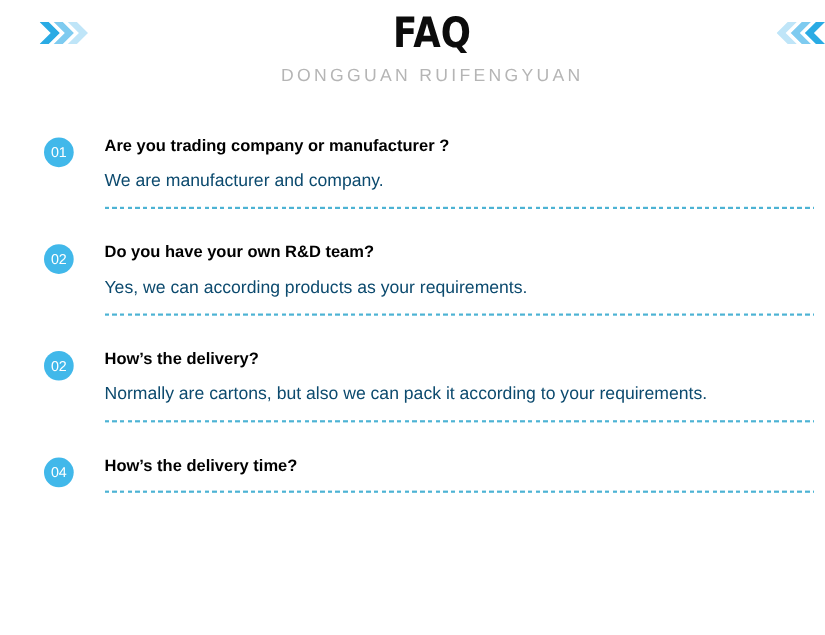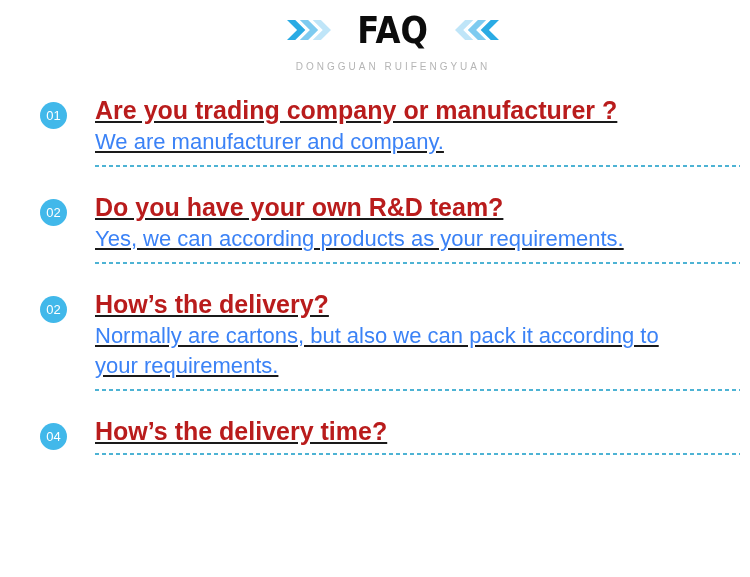--- a/index.html
+++ b/index.html
@@ -12,46 +12,46 @@
     font-family: "Liberation Sans", sans-serif;
     color: #1a1a1a;
     box-sizing: border-box;
   }
 
   
   .faq-header { text-align: center; padding-top: 6px; }
   .title-row {
     display: flex;
     align-items: center;
-    justify-content: center;
+    justify-content: space-between;
     gap: 20px;
     height: 48px;
     padding-left: 36px;
   }
   .faq-title {
     margin: 0;
     font-family: "DejaVu Sans", "Liberation Sans", sans-serif;
     font-weight: bold;
     font-size: 38px;
     line-height: 1;
     letter-spacing: 0px;
     color: #0c0c0c;
     transform: scaleX(0.85);
   }
   .chevrons { display: block; }
   .faq-subtitle {
     margin-top: 7px;
-    font-size: 10px;
+    font-size: 16px;
     letter-spacing: 3px;
     color: #b5b5b5;
     margin-left: 36px;
   }
 
   
-  .faq-list { margin-top: 24px; text-decoration: underline; }
+  .faq-list { margin-top: 40px; }
   .faq-item {
     position: relative;
     padding-left: 95px;
     padding-right: 10px;
   }
   .badge {
     position: absolute;
     left: 40px;
     top: 6px;
     width: 27px;
@@ -59,30 +59,30 @@
     border-radius: 50%;
     background: #41b8ea;
     color: #ffffff;
     font-size: 13px;
     display: flex;
     align-items: center;
     justify-content: center;
   }
   .question {
     margin: 0;
-    font-size: 25px;
+    font-size: 15px;
     font-weight: bold;
     line-height: 28px;
-    color: #b91c1c;
+    color: #000000;
   }
   .answer {
     margin: 3px 0 0 0;
-    font-size: 22px;
+    font-size: 16px;
     line-height: 30px;
-    color: #3b82f6;
+    color: #0c4a6e;
     max-width: 585px;
   }
   .separator {
     height: 2px;
     margin-top: 8px;
     margin-bottom: 26px;
     background-image: repeating-linear-gradient(
       to right,
       #4db3d4 0px, #4db3d4 4px,
       rgba(77,179,212,0) 4px, rgba(77,179,212,0) 7px

